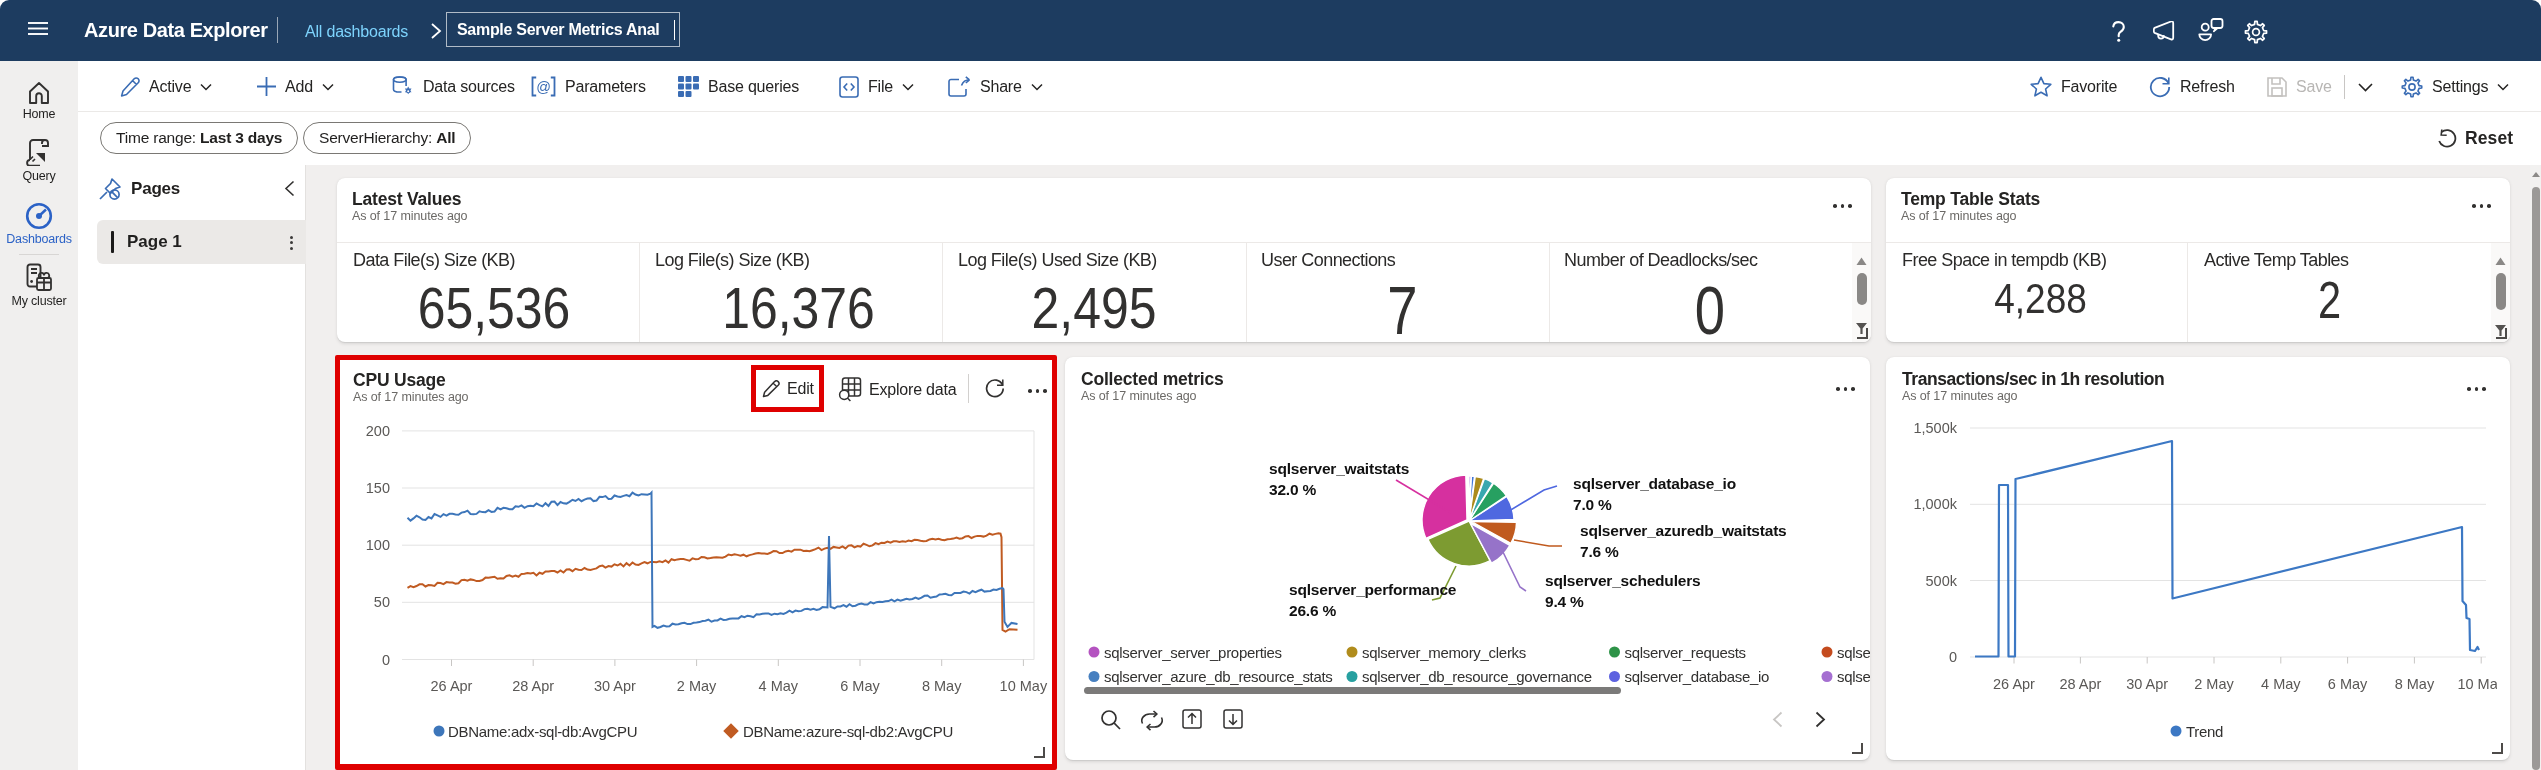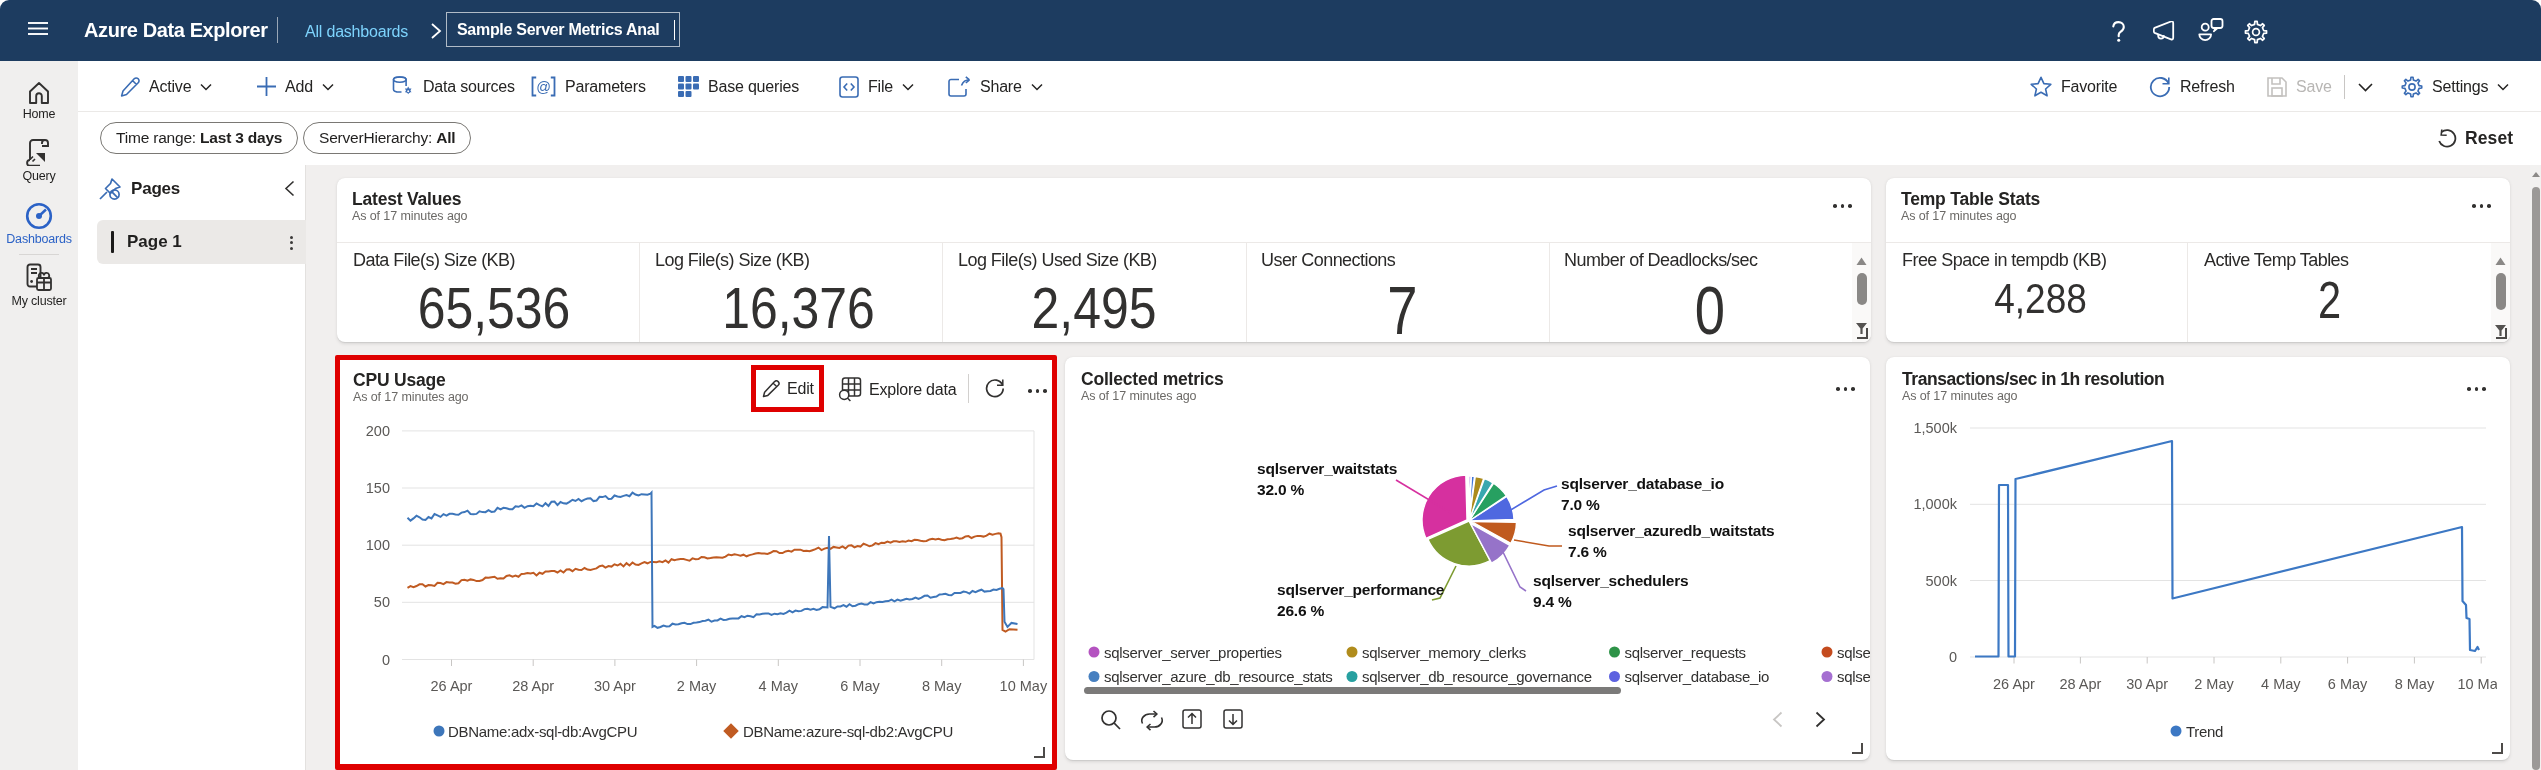--- a/index.html
+++ b/index.html
@@ -48,21 +48,21 @@
 .ttitle { position:absolute; left:15px; top:11px; font-size:17.5px; font-weight:bold; color:#252423; letter-spacing:-0.2px; white-space:nowrap; }
 .tsub { position:absolute; left:15px; top:31px; font-size:12.5px; color:#6b6966; letter-spacing:-0.1px; }
 .dots { position:absolute; display:flex; gap:4px; }
 .dots i { width:3.6px; height:3.6px; border-radius:50%; background:#323130; }
 .hdiv { position:absolute; left:0; height:1px; background:#ece9e7; }
 .vdivt { position:absolute; top:0; width:1px; background:#ece9e7; }
 .klabel { position:absolute; font-size:18px; color:#2b2a29; letter-spacing:-0.55px; white-space:nowrap; }
 .knum { position:absolute; color:#323130; white-space:nowrap; transform-origin:center bottom; }
 .scol { position:absolute; background:#faf9f8; }
 .resz { position:absolute; width:11px; height:11px; border-right:2.6px solid #4d4b49; border-bottom:2.6px solid #4d4b49; }
-.pielab { position:absolute; font-size:15.5px; font-weight:bold; color:#111; letter-spacing:-0.2px; white-space:nowrap; line-height:21px; }
+.pielab { position:absolute; font-size:15.5px; font-weight:bold; color:#111; letter-spacing:-0.2px; white-space:nowrap; line-height:21px;margin-left:12px; }
 </style>
 </head>
 <body>
 <div id="page">
 
 <div id="hdr">
   <svg class="abs" style="left:28px;top:22px" width="20" height="13" viewBox="0 0 20 13">
         <g stroke="#fff" stroke-width="1.9">
           <line x1="0" y1="1" x2="20" y2="1"></line>
           <line x1="0" y1="6.5" x2="20" y2="6.5"></line>

